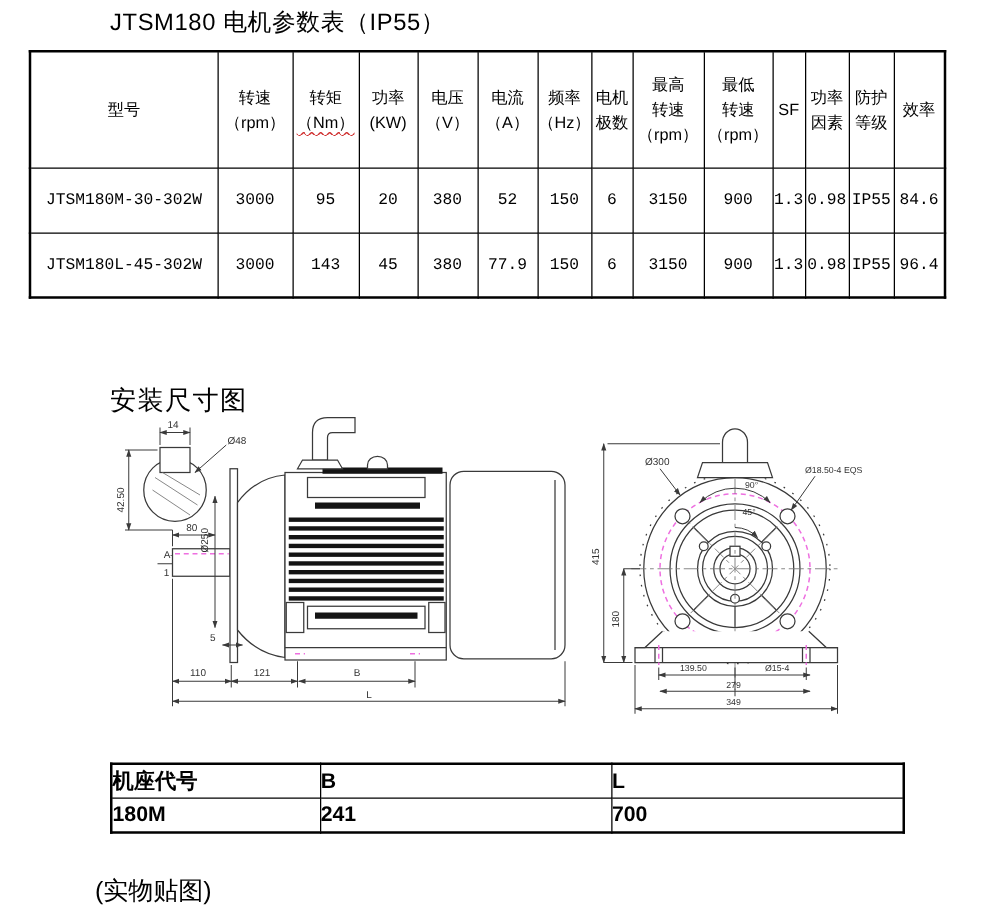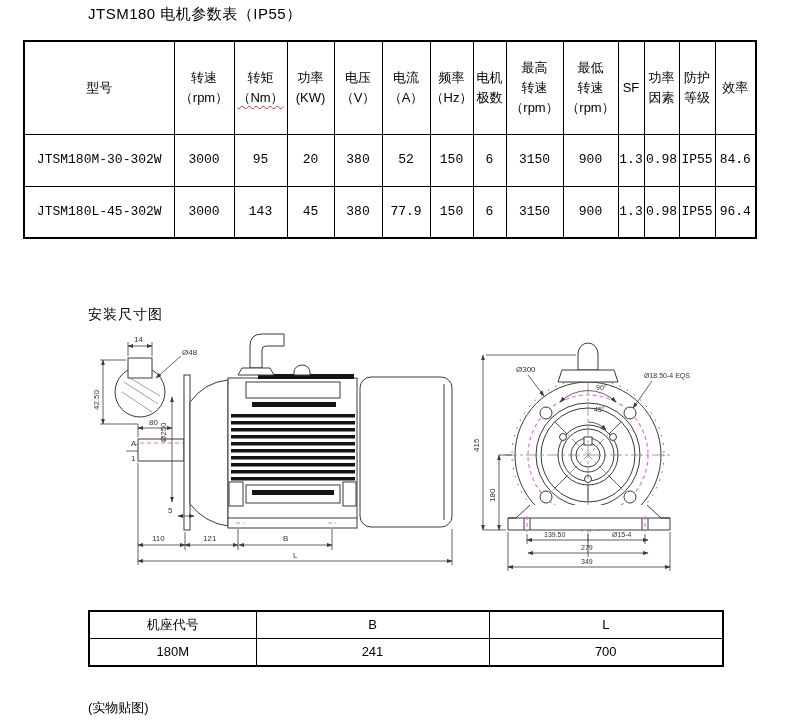--- a/index.html
+++ b/index.html
@@ -2,39 +2,39 @@
 <html><head>
 <meta charset="utf-8">
 <style>
   * { margin:0; padding:0; box-sizing:border-box; }
   html,body { background:#ffffff; }
   .page {
     position:relative; width:800px; height:726px; background:#fff;
     font-family:"Liberation Sans","DejaVu Sans",sans-serif; color:#000;
     overflow:hidden;
   }
-  .doc-title { position:absolute; left:88px; top:5px; font-size:15px; font-weight:500; letter-spacing:.5px; }
-  .section-title { position:absolute; left:88px; top:306px; font-size:14px; font-weight:500; letter-spacing:1px; }
-  .footer-note { position:absolute; left:88px; top:699px; font-size:13px; font-weight:500; }
+  .doc-title { position:absolute; left:88px; top:5px; font-size:19px; font-weight:500; letter-spacing:.5px; }
+  .section-title { position:absolute; left:88px; top:306px; font-size:21px; font-weight:500; letter-spacing:1px; }
+  .footer-note { position:absolute; left:76px; top:699px; font-size:20px; font-weight:500; }
 
   table.spec { position:absolute; left:23px; top:40px; width:732px; border-collapse:collapse; table-layout:fixed; }
   table.spec th, table.spec td {
     border:1.5px solid #000; font-weight:400; font-size:13px; text-align:center;
     vertical-align:middle; padding:0; line-height:1.55; overflow:hidden;
   }
   table.spec { border:2px solid #000; }
   table.spec thead tr { height:93px; }
   table.spec tbody tr { height:52px;font-family:Liberation Mono, monospace; }
   td.model { text-align:left; padding-left:13px; }
   .hline { display:block; }
   .wavy { text-decoration:underline wavy #d03030; text-decoration-thickness:1px; text-underline-offset:3px; }
 
   table.frame { position:absolute; left:88px; top:610px; width:634px; border-collapse:collapse; table-layout:fixed; border:2px solid #000; }
   table.frame th, table.frame td {
-    border:1.5px solid #000; font-weight:400; font-size:13px; text-align:center; padding:0; height:26px; line-height:26px;
+    border:1.5px solid #000; font-weight:700; font-size:17px; text-align:left; padding:0; height:26px; line-height:26px;
   }
 
   svg.drawing { position:absolute; left:0; top:330px; }
   svg.drawing text { font-family:"Liberation Sans","DejaVu Sans",sans-serif; font-size:8px; fill:#333; }
   svg.drawing text.small { font-size:7px; }
   .ln { stroke:#3a3a3a; stroke-width:1; fill:none; }
   .lnw { stroke:#3a3a3a; stroke-width:1; fill:#fff; }
   .thin { stroke:#777; stroke-width:.7; fill:none; }
   .dim { stroke:#3a3a3a; stroke-width:.8; fill:none; }
   .pink { stroke:#ee6fe0; stroke-width:1.2; fill:none; stroke-dasharray:4 3; }

